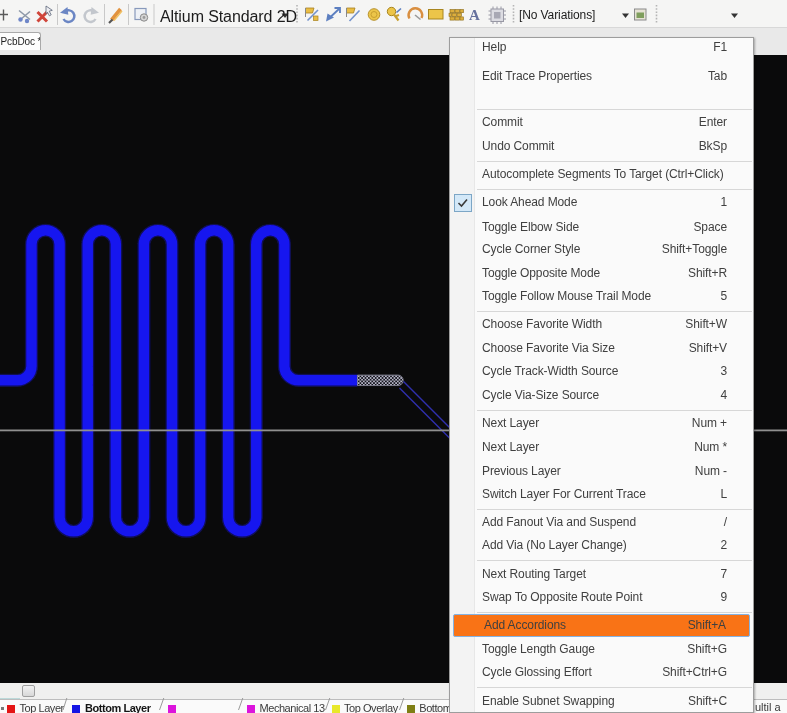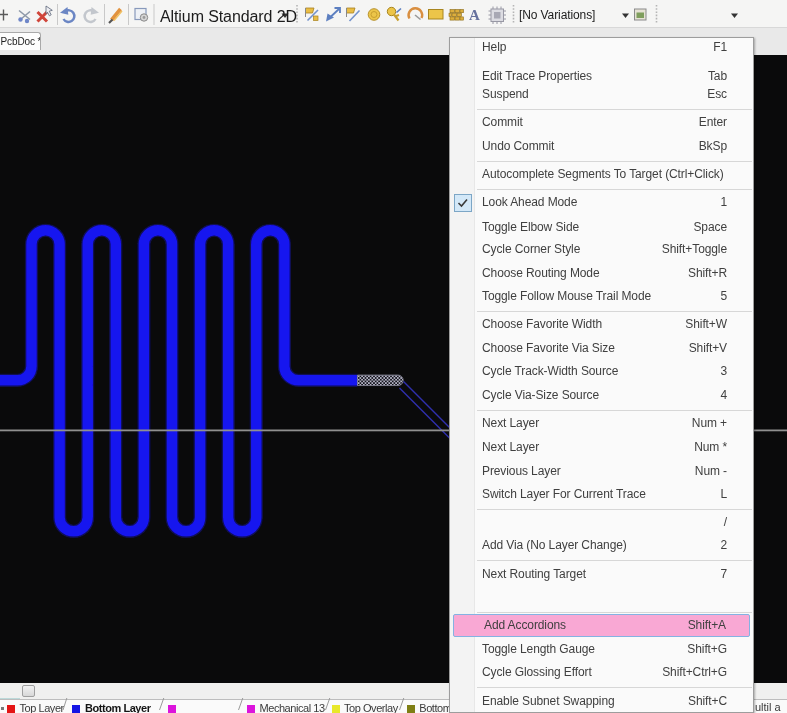--- a/index.html
+++ b/index.html
@@ -13,21 +13,21 @@
 #thumb { position:absolute; left:22px; top:2px; width:13px; height:12px; background:linear-gradient(#f2f2f2,#d8d8d8); border:1px solid #9f9f9f; border-radius:2px; }
 #ltabs { position:absolute; left:0; top:699px; width:787px; height:14px; background:#fafafa; border-top:1px solid #bdbdbd; font-size:11px; color:#3a3a3a; }
 .sq { position:absolute; top:4.5px; width:8px; height:8px; }
 .tl { position:absolute; top:2px; white-space:nowrap; letter-spacing:-0.45px;text-decoration:underline; }
 .slant { position:absolute; top:-2px; width:8px; height:15px; }
 #menu { position:absolute; left:449px; top:37px; width:304.5px; height:676px; background:#fafafa; border:1px solid #9d9d9d; box-shadow:1px 1px 2px rgba(0,0,0,0.3); }
 #gutter { position:absolute; left:0; top:0; width:24.5px; height:100%; background:#f3f3f3; border-right:1px solid #e7e7e7; }
 .mi { position:absolute; left:1px; width:300px; height:23.5px; line-height:23.5px; font-size:12px; color:#404040; letter-spacing:-0.1px; }
 .mi .lab { position:absolute; left:31px; white-space:nowrap; }
 .mi .sc { position:absolute; right:24px; }
-.mi.hl { background:#f9a8d4; border:1px solid #84b2e2; border-radius:2px; left:2.5px; width:297px; height:22.5px; line-height:21.5px; }
+.mi.hl { background:#f97316; border:1px solid #84b2e2; border-radius:2px; left:2.5px; width:297px; height:22.5px; line-height:21.5px; }
 .mi.hl .lab { left:30.5px; }
 .mi.hl .sc { right:22.5px; }
 .msep { position:absolute; left:27px; width:275px; border-top:1px solid #d7d7d7; }
 .cb { position:absolute; left:3.5px; width:18px; height:18px; background:#d3e8f8; border:1px solid #7ca6c6; }
 .cb svg { position:absolute; left:0px; top:0px; }
 #mfrag { position:absolute; left:755px; top:701px; font-size:11px; color:#3a3a3a; white-space:nowrap; }
 </style></head>
 <body>
 <div id="toolbar">
 <svg width="787" height="28" style="position:absolute;left:0;top:0">
@@ -189,24 +189,20 @@
 <div id="menu">
 <div id="gutter"></div>
 <div class="mi" style="top:-1.9px">
       <span class="lab">Help</span>
       <span class="sc">F1</span>
     </div>
 <div class="mi" style="top:27px">
       <span class="lab">Edit Trace Properties</span>
       <span class="sc">Tab</span>
     </div>
-<div class="mi" style="top:45.2px">
-      <span class="lab">Suspend</span>
-      <span class="sc">Esc</span>
-    </div>
 <div class="msep" style="top:71.0px"></div>
 <div class="mi" style="top:73.4px">
       <span class="lab">Commit</span>
       <span class="sc">Enter</span>
     </div>
 <div class="mi" style="top:96.9px">
       <span class="lab">Undo Commit</span>
       <span class="sc">BkSp</span>
     </div>
 <div class="msep" style="top:122.7px"></div>
@@ -225,21 +221,21 @@
     </div>
 <div class="mi" style="top:178px">
       <span class="lab">Toggle Elbow Side</span>
       <span class="sc">Space</span>
     </div>
 <div class="mi" style="top:200.2px">
       <span class="lab">Cycle Corner Style</span>
       <span class="sc">Shift+Toggle</span>
     </div>
 <div class="mi" style="top:223.8px">
-      <span class="lab">Choose Routing Mode</span>
+      <span class="lab">Toggle Opposite Mode</span>
       <span class="sc">Shift+R</span>
     </div>
 <div class="mi" style="top:247.2px">
       <span class="lab">Toggle Follow Mouse Trail Mode</span>
       <span class="sc">5</span>
     </div>
 <div class="msep" style="top:273.1px"></div>
 <div class="mi" style="top:275.4px">
       <span class="lab">Choose Favorite Width</span>
       <span class="sc">Shift+W</span>
@@ -268,31 +264,36 @@
 <div class="mi" style="top:422px">
       <span class="lab">Previous Layer</span>
       <span class="sc">Num -</span>
     </div>
 <div class="mi" style="top:444.6px">
       <span class="lab">Switch Layer For Current Trace</span>
       <span class="sc">L</span>
     </div>
 <div class="msep" style="top:470.5px"></div>
 <div class="mi" style="top:472.9px">
+      <span class="lab">Add Fanout Via and Suspend</span>
       <span class="sc">/</span>
     </div>
 <div class="mi" style="top:496.4px">
       <span class="lab">Add Via (No Layer Change)</span>
       <span class="sc">2</span>
     </div>
 <div class="msep" style="top:522.2px"></div>
 <div class="mi" style="top:524.6px">
       <span class="lab">Next Routing Target</span>
       <span class="sc">7</span>
     </div>
+<div class="mi" style="top:548.1px">
+      <span class="lab">Swap To Opposite Route Point</span>
+      <span class="sc">9</span>
+    </div>
 <div class="msep" style="top:573.9px"></div>
 <div class="mi hl" style="top:576.3px">
       <span class="lab">Add Accordions</span>
       <span class="sc">Shift+A</span>
     </div>
 <div class="mi" style="top:599.8px">
       <span class="lab">Toggle Length Gauge</span>
       <span class="sc">Shift+G</span>
     </div>
 <div class="mi" style="top:623.3px">

